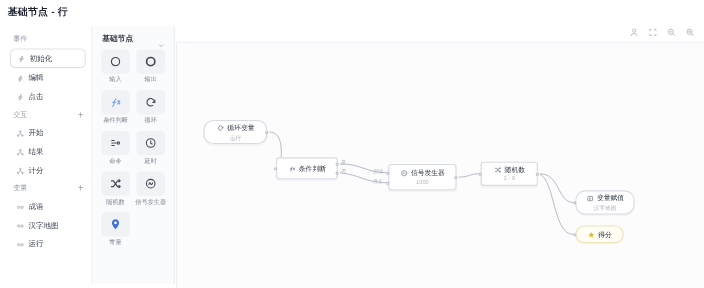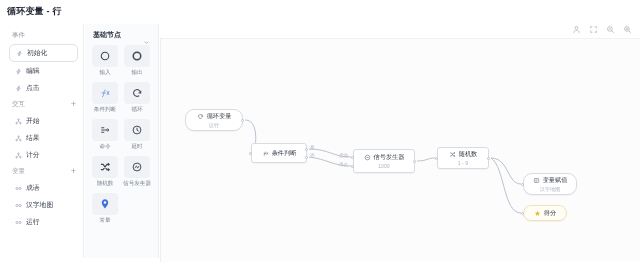--- a/index.html
+++ b/index.html
@@ -116,21 +116,21 @@
   .port-label {
     position:absolute; font-size:4.6px; color:#a9b0bb; white-space:nowrap;
   }
 </style>
 </head>
 <body>
 
 <div id="app">
 
   <div class="title-bar">
-    <div class="title-text">循环变量 - 行</div>
+    <div class="title-text">基础节点 - 行</div>
   </div>
 
   <div class="sidebar" id="sidebar">
       <div class="sb-section">
         <span class="sb-section-label">事件</span>
       </div>
       <div class="sb-item active">
         <span class="sb-icon">
           <svg viewBox="0 0 16 16" fill="none" stroke="currentColor" stroke-width="1.3">
             <path d="M10 2L4 9h4l-2 5 6-7H8l2-5z"></path>

